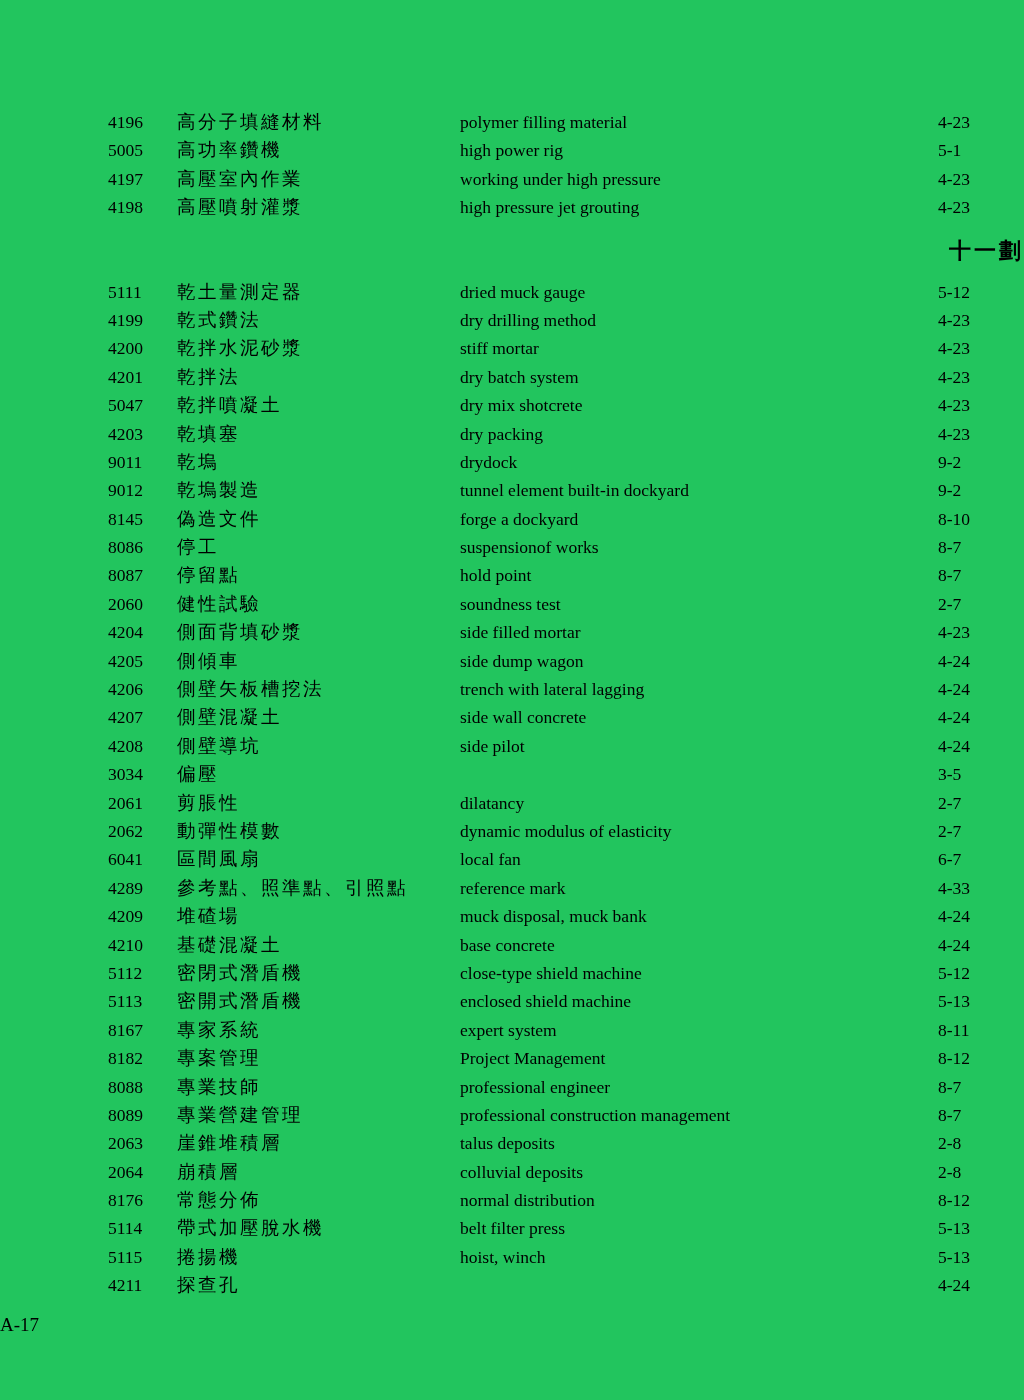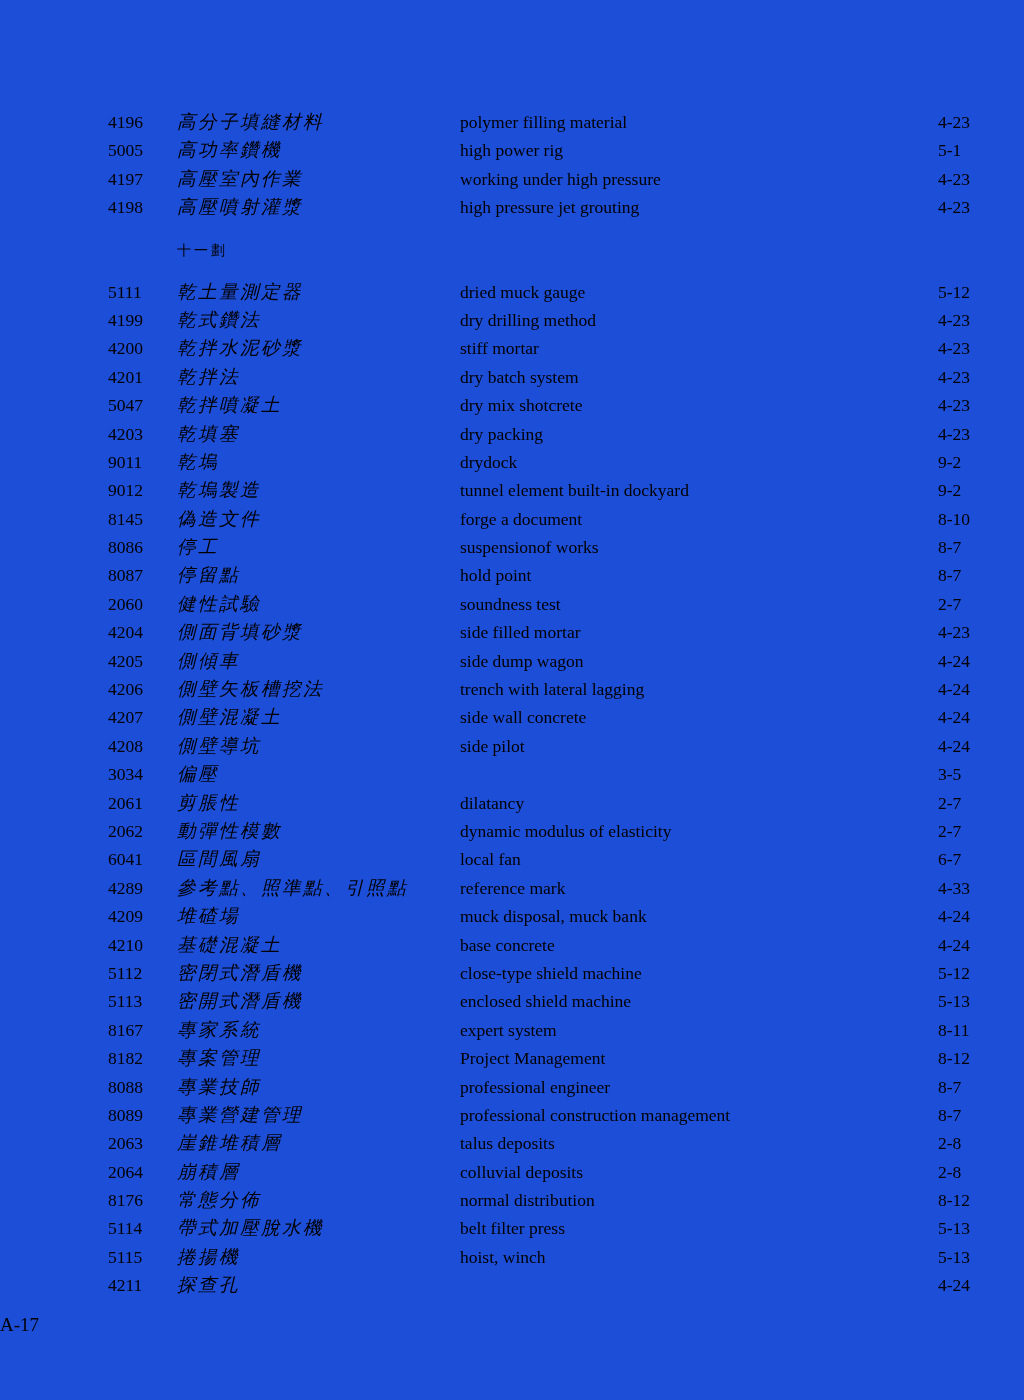--- a/index.html
+++ b/index.html
@@ -11,21 +11,21 @@
     width: 1024px;
     height: 1400px;
     position: relative;
     font-family: "Liberation Serif", "DejaVu Serif", serif;
     color: #000000;
     overflow: hidden;
   }
   .page {
     width: 1024px;
     height: 1400px;
-    background: #1d4ed8;
+    background: #22c55e;
     box-sizing: border-box;
     padding-top: 108px;
   }
   .glossary-table {
     width: 100%;
   }
   .row {
     position: relative;
     height: 28.4px;
     line-height: 28.4px;
@@ -34,40 +34,40 @@
   .cell-id {
     position: absolute;
     left: 108px;
     font-size: 17.5px;
   }
   .cell-term {
     position: absolute;
     left: 177px;
     font-size: 18.5px;
     letter-spacing: 2.5px;
-    font-style: italic;
   }
   .cell-english {
     position: absolute;
     left: 460px;
     font-size: 17.5px;
     text-align: right;
   }
   .cell-page {
     position: absolute;
     left: 938px;
     font-size: 17.5px;
   }
   .section-header {
     margin: 10px 0 8px 177px;
     height: 38px;
     line-height: 38px;
-    font-size: 14px;
-    font-weight: normal;
+    font-size: 22px;
+    font-weight: bold;
     letter-spacing: 3px;
+    text-align: right;
   }
   .footer {
     width: 100%;
     margin-top: 13px;
     font-size: 19px;
     line-height: 24px;
   }
 </style>
 </head>
 <body>
@@ -143,21 +143,21 @@
       </div>
       <div class="row">
         <span class="cell-id">9012</span>
         <span class="cell-term">乾塢製造</span>
         <span class="cell-english">tunnel element built-in dockyard</span>
         <span class="cell-page">9-2</span>
       </div>
       <div class="row">
         <span class="cell-id">8145</span>
         <span class="cell-term">偽造文件</span>
-        <span class="cell-english">forge a document</span>
+        <span class="cell-english">forge a dockyard</span>
         <span class="cell-page">8-10</span>
       </div>
       <div class="row">
         <span class="cell-id">8086</span>
         <span class="cell-term">停工</span>
         <span class="cell-english">suspensionof works</span>
         <span class="cell-page">8-7</span>
       </div>
       <div class="row">
         <span class="cell-id">8087</span>

